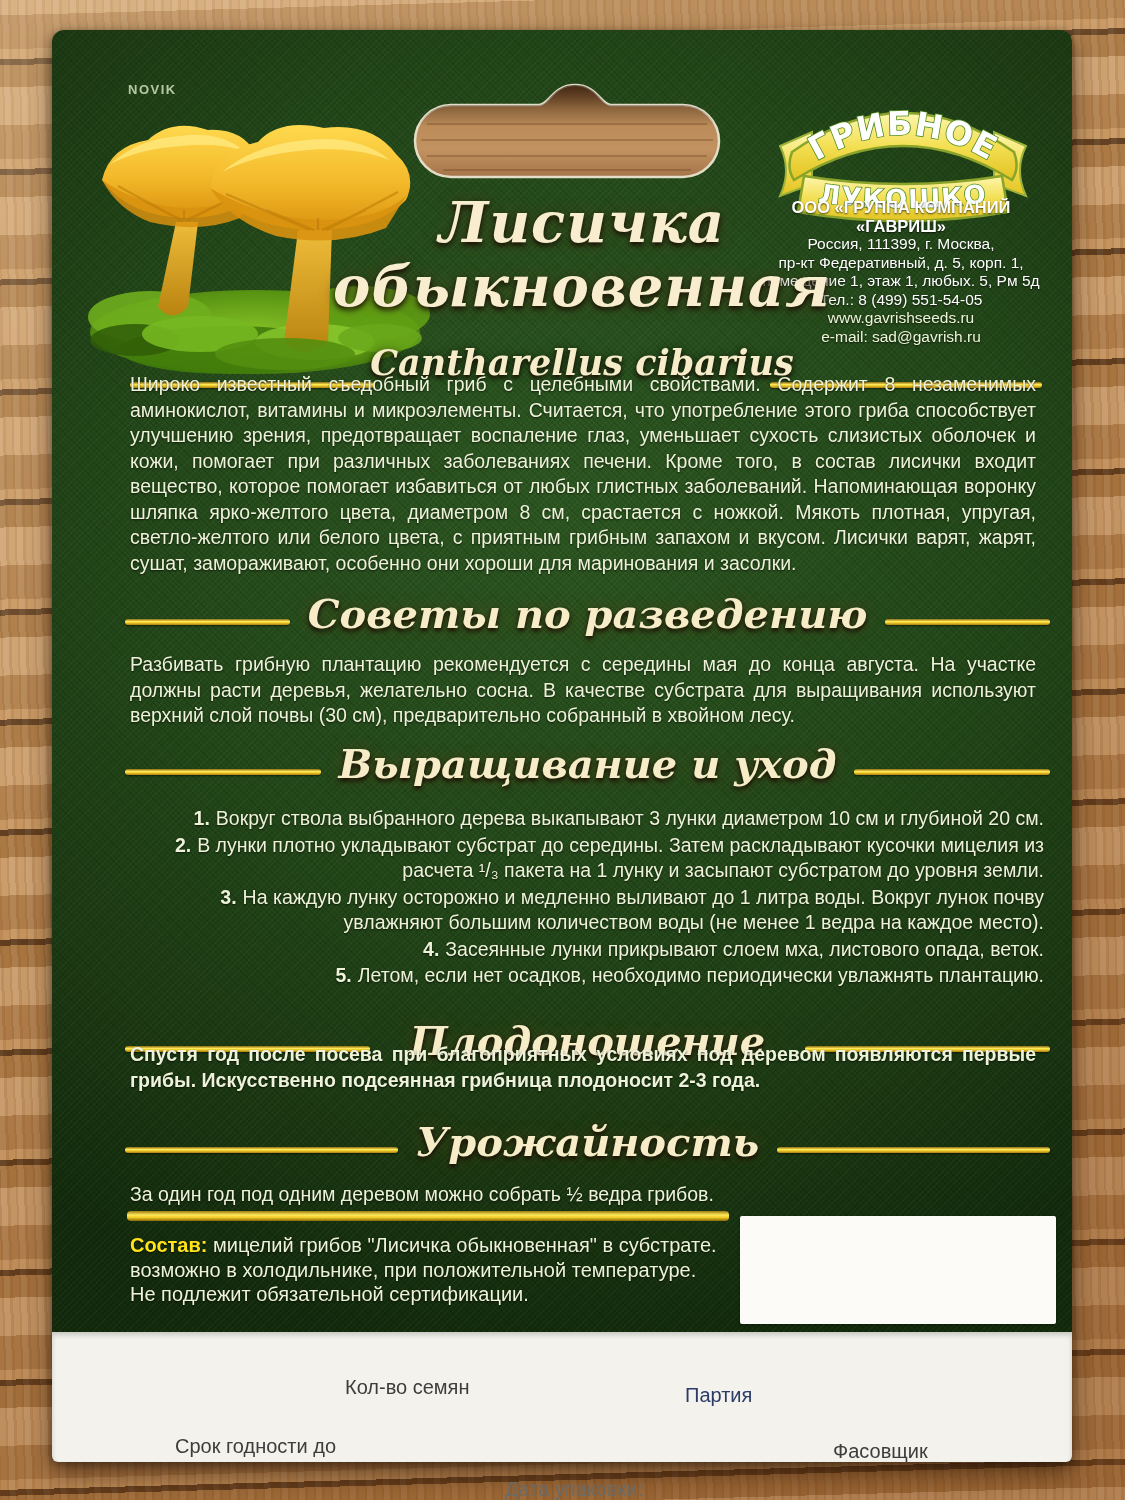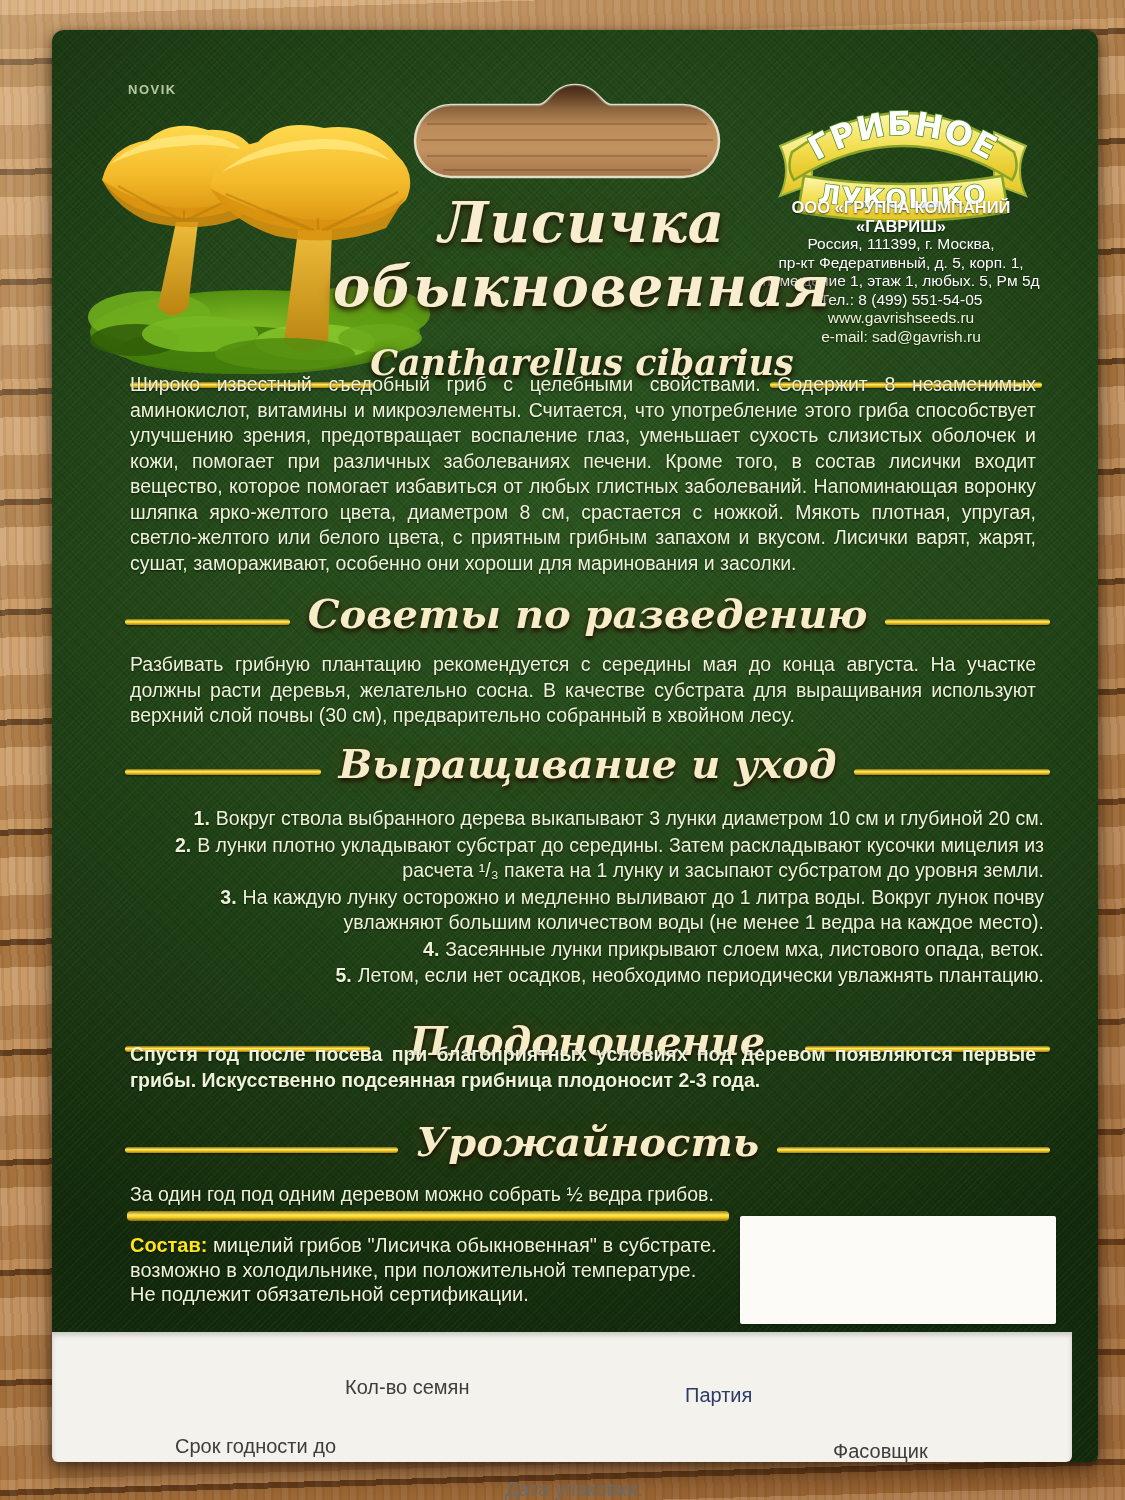--- a/index.html
+++ b/index.html
@@ -19,21 +19,20 @@
         #cb9d6b 50px 88px,
         #a97742 88px 110px);
   }
   .wood::after{content:"";position:absolute;inset:0;
     background:linear-gradient(150deg, rgba(255,236,200,.32), rgba(0,0,0,0) 42%, rgba(110,50,10,.28) 86%);}
   
   .packet{position:absolute;left:52px;top:30px;width:1020px;height:1432px;
     border-radius:12px 12px 6px 6px;
     background:radial-gradient(90% 60% at 50% 32%, #2b5520 0%, #224618 48%, #1a3711 78%, #122a0b 100%);
     box-shadow:0 12px 26px rgba(40,20,5,.55), 0 2px 8px rgba(0,0,0,.4);
-    padding-left:26px;
   }
   .packet::before{content:"";position:absolute;inset:0;border-radius:inherit;pointer-events:none;
     background:
       repeating-linear-gradient(45deg, rgba(0,0,0,.10) 0 1px, transparent 1px 4px),
       repeating-linear-gradient(-45deg, rgba(255,255,255,.035) 0 1px, transparent 1px 4px);}
   .abs{position:absolute;}
   
   .novik{left:76px;top:52px;font-size:13px;font-weight:bold;letter-spacing:1.5px;color:#cfe0ba;opacity:.85;}
   
   .hang-hole{left:355px;top:50px;}

